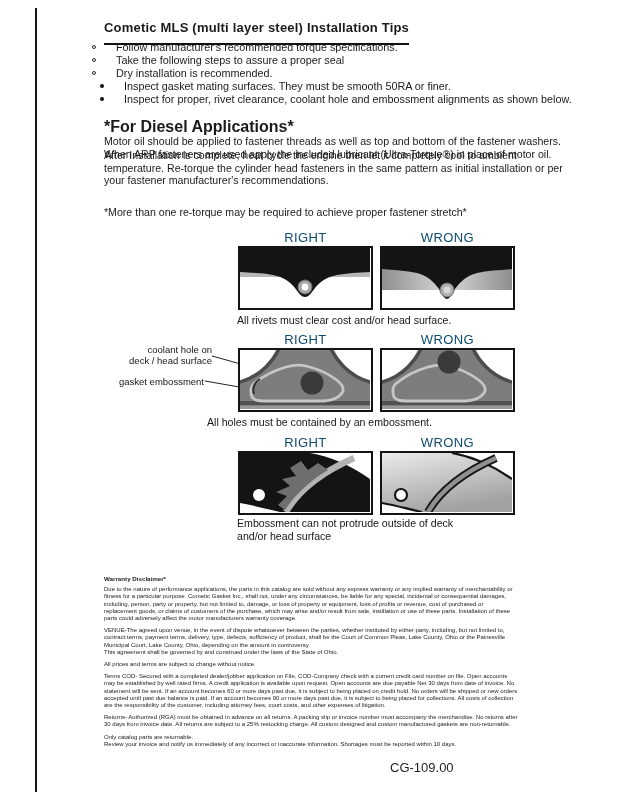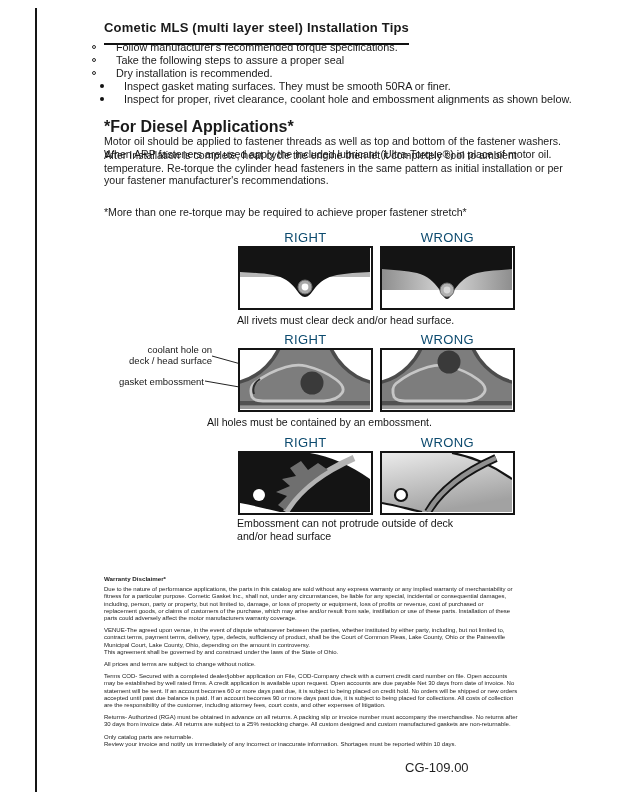--- a/index.html
+++ b/index.html
@@ -55,21 +55,21 @@
 
   .callout {
     font-size:9.5px; line-height:11px; text-align:right; color:#161616;
   }
 
   .legal { left:104px; top:575px; width:414px; font-size:6px; line-height:7.2px; color:#222; }
   .legal .lg-head { font-weight:700; font-size:6.2px; margin-bottom:4px; }
   .legal p { margin-bottom:5px; }
   .legal p.tight { margin-bottom:0; }
 
-  .page-number { left:390px; top:760px; font-size:13px; color:#1f1f1f;margin-left:15px; }
+  .page-number { left:390px; top:760px; font-size:13px; color:#1f1f1f; }
 </style>
 </head>
 <body>
 
 <div class="abs scan-line"></div>
 
 <div class="abs page-title">Cometic MLS (multi layer steel) Installation Tips</div>
 
 <div class="abs tips">
   <div class="tip-row">
@@ -120,21 +120,21 @@
           <stop offset="1" stop-color="#8e8e8e"></stop>
       </linearGradient>
     </defs>
     <rect x="0" y="15" width="130" height="27" fill="url(#gradW)"></rect>
     <rect x="0" y="42" width="130" height="17" fill="#ffffff"></rect>
     <path d="M0,0 H130 V21 C118,22 106,22.5 95,25 C84,28 78,34 73,41 C69,48 67,51 65,51 C63,51 61,48 57,41 C52,34 46,28 35,25 C24,22.5 12,22 0,21 Z" fill="#141414"></path>
     <circle cx="65" cy="42" r="7" fill="#b0b0b0" stroke="#6f6f6f" stroke-width="1"></circle>
     <circle cx="65" cy="42" r="3.4" fill="#d9d9d9"></circle>
   </svg>
 </div>
-<div class="abs caption" style="left:237px; top:314px;">All rivets must clear deck and/or head surface.</div>
+<div class="abs caption" style="left:237px; top:314px;">All rivets must clear cost and/or head surface.</div>
 
 <div class="abs rw-label" style="left:238px; top:332px;">RIGHT</div>
 <div class="abs rw-label" style="left:380px; top:332px;">WRONG</div>
 
 <div class="abs callout" style="left:100px; top:344px; width:112px;">
   <div>coolant hole on</div>
   <div>deck / head surface</div>
 </div>
 <div class="abs callout" style="left:92px; top:376px; width:112px;">gasket embossment</div>
 

